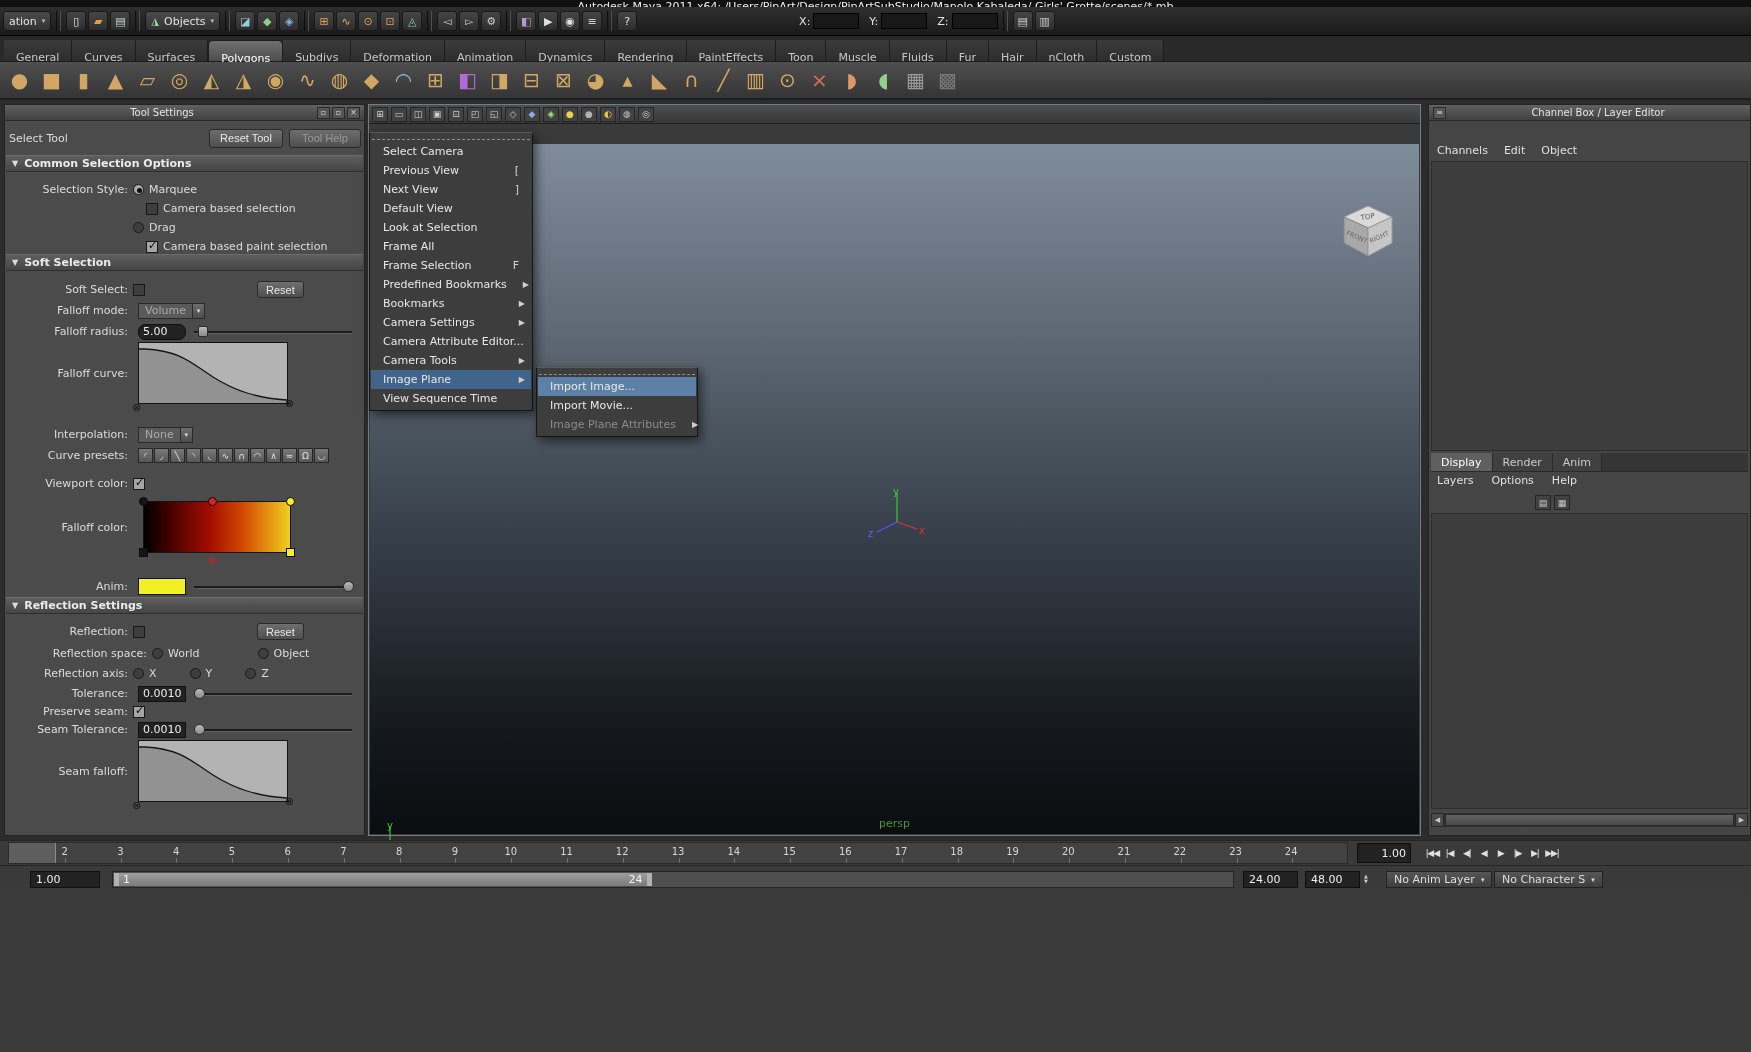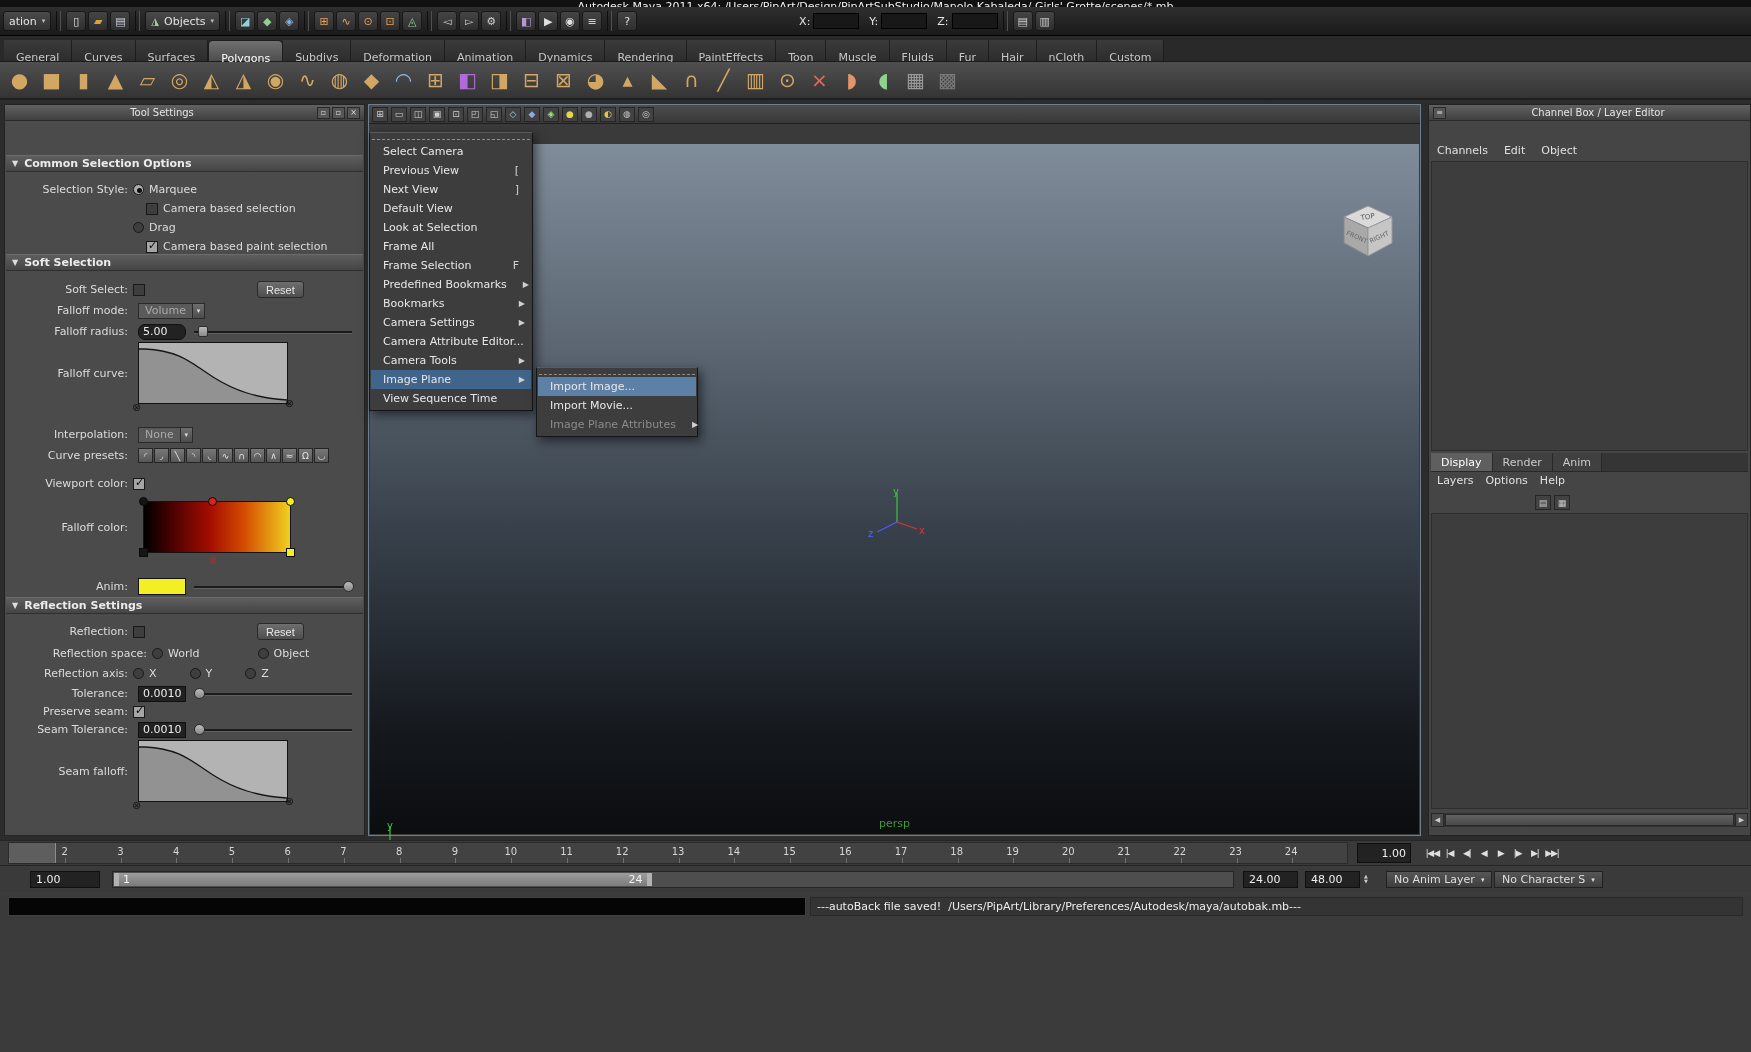--- a/index.html
+++ b/index.html
@@ -90,21 +90,21 @@
   .persp{position:absolute;left:0;right:0;bottom:4px;text-align:center;color:#44973c;}
   .vcube{position:absolute;left:962px;top:52px;}
 
   
   #channelbox{position:absolute;left:1428px;top:104px;width:323px;height:732px;background:#454545;border:1px solid #242424;}
   .cbmenus{position:absolute;top:36px;left:0;right:0;height:18px;display:flex;gap:16px;padding-left:8px;align-items:center;color:#e0e0e0;}
   .cbarea{position:absolute;top:56px;left:2px;right:2px;height:290px;background:#3d3d3d;border:1px solid #2d2d2d;}
   .cbtabs{position:absolute;top:348px;left:2px;right:2px;height:19px;background:#353535;display:flex;border-bottom:1px solid #292929;}
   .cbtab{padding:0 10px;line-height:19px;color:#cbcbcb;border-right:1px solid #292929;background:#404040;}
   .cbtab.active{background:#5f5f5f;color:#fff;}
-  .cbmenus2{position:absolute;top:369px;left:0;right:0;height:16px;display:flex;gap:12px;padding-left:8px;color:#e0e0e0;}
+  .cbmenus2{position:absolute;top:369px;left:0;right:0;height:16px;display:flex;gap:18px;padding-left:8px;color:#e0e0e0;}
   .cbicons{position:absolute;top:390px;left:106px;display:flex;gap:3px;}
   .cblayers{position:absolute;top:408px;left:2px;right:2px;bottom:26px;background:#3d3d3d;border:1px solid #2d2d2d;}
   .cbscroll{position:absolute;bottom:8px;left:2px;right:2px;height:14px;background:#323232;display:flex;align-items:center;}
   .sarrow{width:13px;height:14px;background:#4a4a4a;border:1px solid #272727;font-size:7px;display:flex;align-items:center;justify-content:center;color:#ccc;flex:none;}
   .sthumb{flex:1;height:12px;margin:0 1px;background:linear-gradient(#616161,#4a4a4a);border:1px solid #292929;}
 
   
   #timeline{position:absolute;top:840px;left:0;right:0;height:26px;background:#3a3a3a;border-top:1px solid #252525;border-bottom:1px solid #252525;}
   .ruler{position:absolute;left:8px;top:1px;width:1340px;height:22px;background:#424242;border:1px solid #2a2a2a;}
   .tlabel{position:absolute;top:3px;transform:translateX(-50%);font-size:10px;color:#d6d6d6;}
@@ -245,20 +245,25 @@
 
   <div id="mainbg"></div>
 
   <div id="toolsettings">
     <div class="ptitle">
       <span class="pt">Tool Settings</span>
       <span class="winbtn">▫</span>
       <span class="winbtn">▫</span>
       <span class="winbtn">×</span>
     </div>
+    <div class="tsrow" style="top:22px;height:22px;">
+      <span style="padding-left:4px;">Select Tool</span>
+      <button class="btn" style="position:absolute;left:204px;width:74px;">Reset Tool</button>
+      <button class="btn disabled" style="position:absolute;left:284px;width:72px;">Tool Help</button>
+    </div>
 
     <div class="sechdr" style="top:50px;">
       <span class="tri">▼</span>
       <span>Common Selection Options</span>
     </div>
     <div class="tsrow" style="top:76px;">
       <span class="rlabel">Selection Style:</span>
       <span class="radio on"></span>
       <span class="clabel">Marquee</span>
     </div>
@@ -624,20 +629,14 @@
     <div class="adrop" style="left:1386px;">
       <span>No Anim Layer</span>
         <span class="darr" style="font-size:7px;">▾</span>
     </div>
     <div class="adrop" style="left:1494px;">
       <span>No Character S</span>
         <span class="darr" style="font-size:7px;">▾</span>
     </div>
   </div>
 
-  <div id="cmdrow">
-    <input class="cmdinput" value="" style="">
-    <div class="helpline">
-      <span>---autoBack file saved!  /Users/PipArt/Library/Preferences/Autodesk/maya/autobak.mb---</span>
-    </div>
-  </div>
 
 </div>
 
 </body></html>

